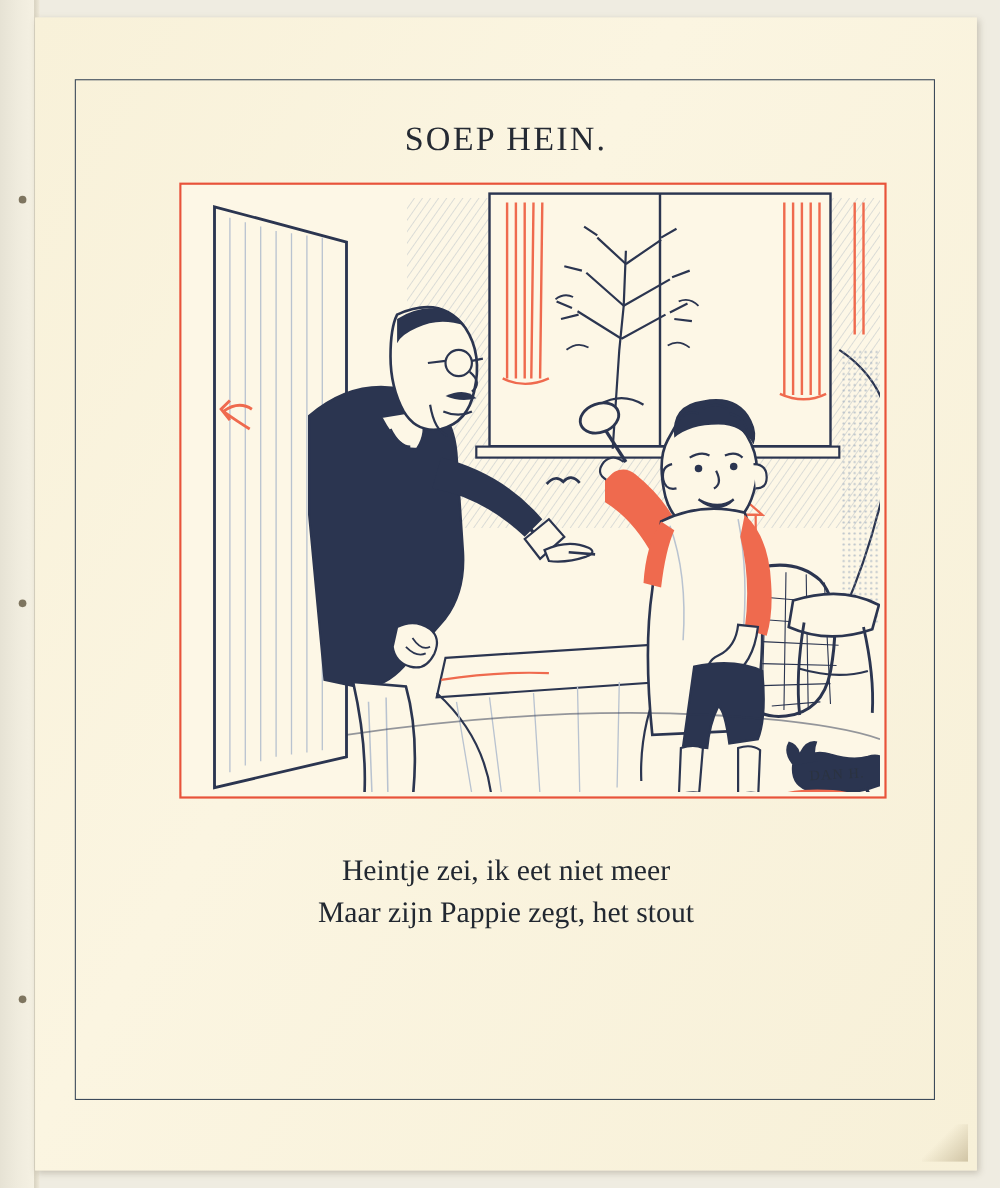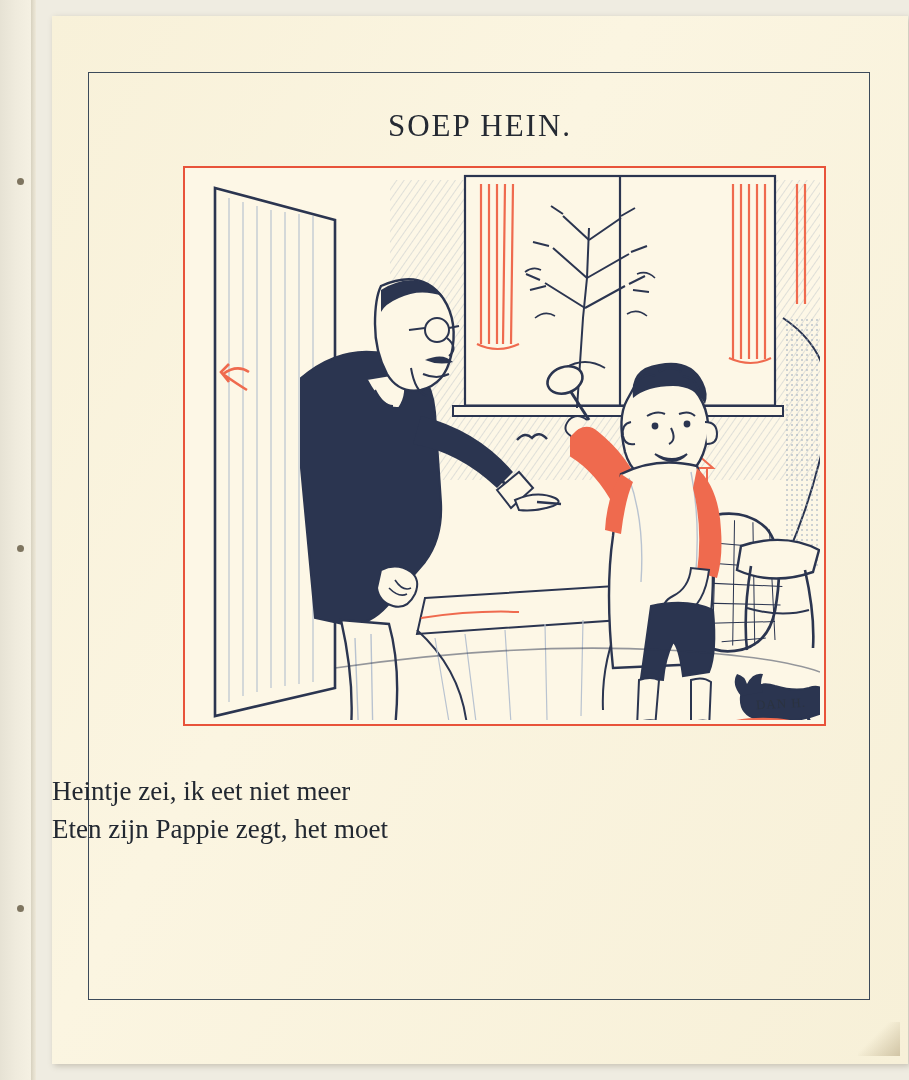--- a/index.html
+++ b/index.html
@@ -50,21 +50,21 @@
     background: #6a5f49;
     opacity: .85;
   }
   .staple.s1 { top: 178px; }
   .staple.s2 { top: 545px; }
   .staple.s3 { top: 905px; }
 
   
   .page {
     position: absolute;
-    left: 52px; top: 16px;
+    left: 32px; top: 16px;
     width: 856px; height: 1048px;
     background: #faf3dd;
     box-shadow: 2px 2px 6px rgba(90,80,60,.28);
   }
   .page-tint {
     position: absolute; inset: 0;
     background: linear-gradient(120deg, #f8f1d9 0%, #fbf5e1 40%, #f7f0d8 100%);
   }
   
   .corner-wear {
@@ -112,20 +112,21 @@
     color: #2b3340;
     letter-spacing: 1px;
     transform: rotate(-3deg);
   }
 
   
   .verse {
     position: absolute;
     left: 0; right: 0;
     top: 756px;
+    text-align: center;
     color: #222831;
     font-size: 27px;
     line-height: 38px;
     font-family: "Liberation Serif", serif;
   }
   .verse div { white-space: nowrap; }
 </style>
 </head>
 <body>
 
@@ -346,16 +347,16 @@
             <path d="M210 636 q26 -22 52 0 q26 22 52 0 q26 -22 52 0 q26 22 52 0 q26 -22 52 0"></path>
           </g>
         </g>
       </svg>
 
       <div class="signature">DAN H.</div>
     </div>
 
     <div class="verse">
       <div>Heintje zei, ik eet niet meer</div>
-      <div>Eten zijn Pappie zegt, het moet</div>
+      <div>Maar zijn Pappie zegt, het stout</div>
     </div>
   </div>
 </div>
 
 </body></html>

